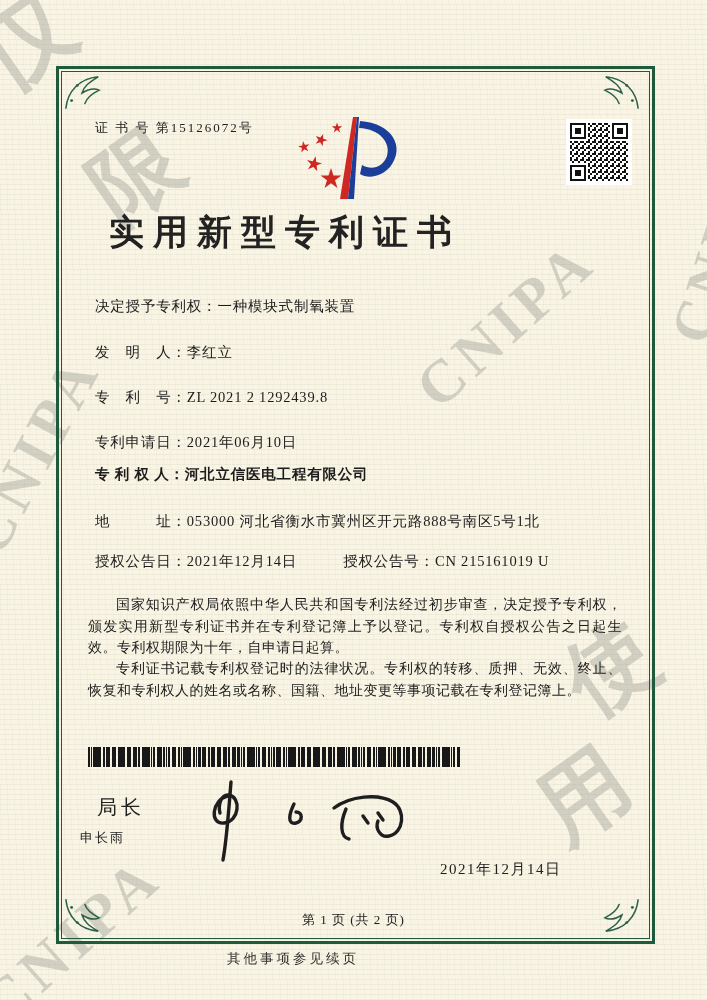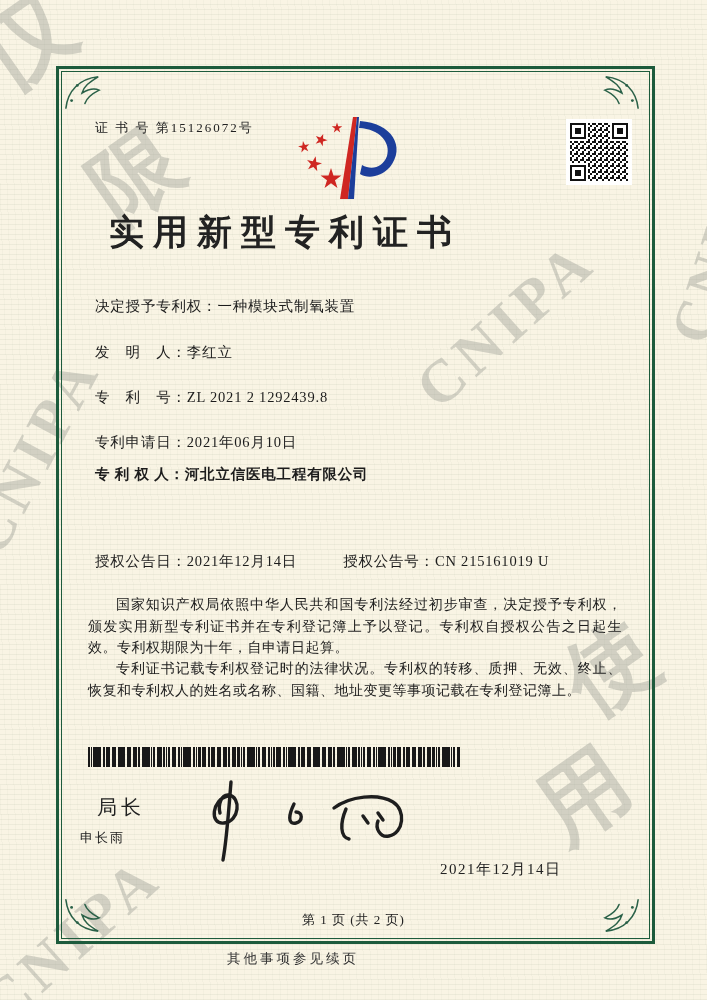--- a/index.html
+++ b/index.html
@@ -174,20 +174,23 @@
     </div>
     <div class="frow r2">
       <span>专　利　号：</span><span>ZL 2021 2 1292439.8</span>
     </div>
     <div class="frow r3">
       <span>专利申请日：</span><span>2021年06月10日</span>
     </div>
     <div class="frow r4">
       <span>专 利 权 人：</span><span>河北立信医电工程有限公司</span>
     </div>
+    <div class="frow r5">
+      <span>地　　　址：</span><span>053000 河北省衡水市冀州区开元路888号南区5号1北</span>
+    </div>
     <div class="frow r6">
       <span>授权公告日：</span><span>2021年12月14日</span><span class="grant-num">授权公告号：</span><span>CN 215161019 U</span>
     </div>
 
     <p class="para p1">国家知识产权局依照中华人民共和国专利法经过初步审查，决定授予专利权，颁发实用新型专利证书并在专利登记簿上予以登记。专利权自授权公告之日起生效。专利权期限为十年，自申请日起算。</p>
     <p class="para p2">专利证书记载专利权登记时的法律状况。专利权的转移、质押、无效、终止、恢复和专利权人的姓名或名称、国籍、地址变更等事项记载在专利登记簿上。</p>
 
     <div class="abs barcode"></div>
 
     <div class="abs signer-title">局长</div>

